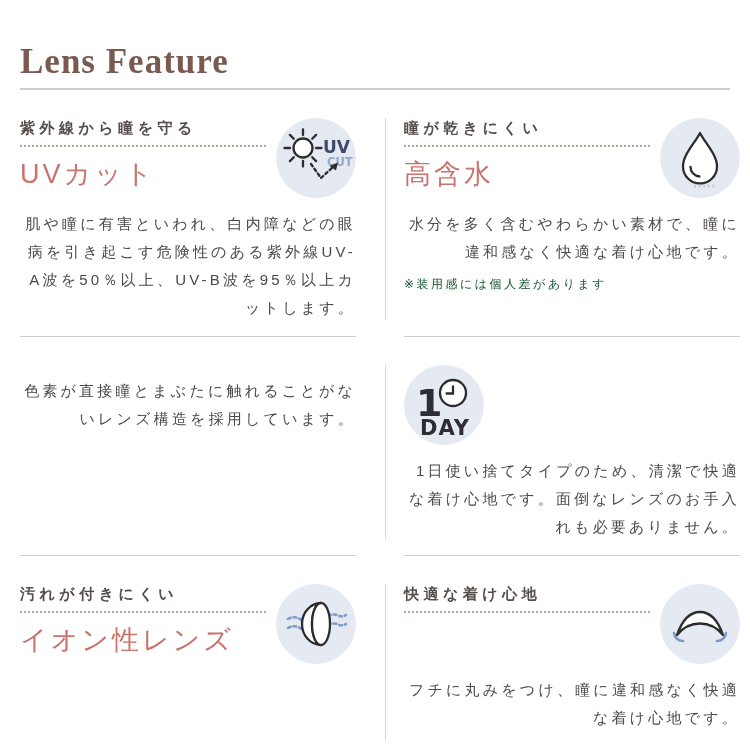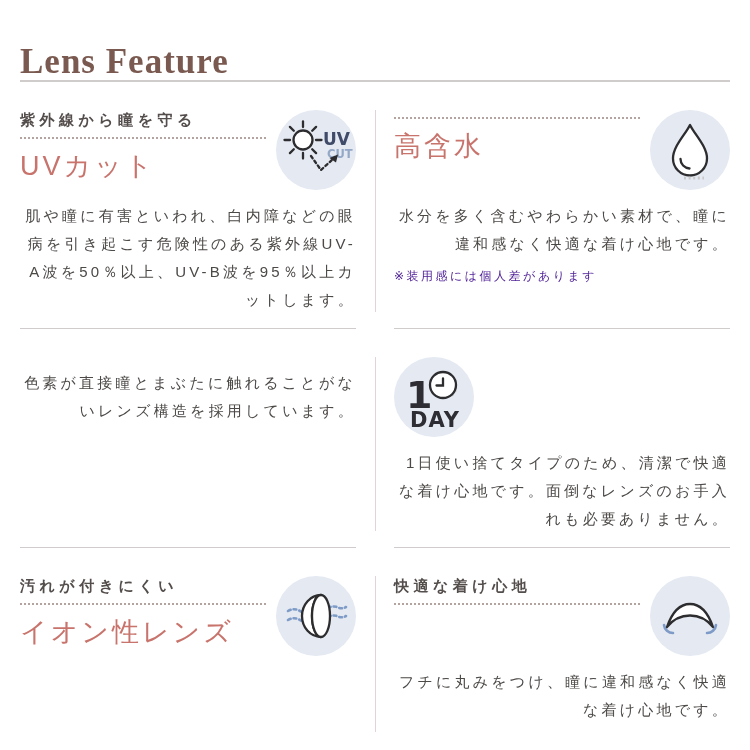--- a/index.html
+++ b/index.html
@@ -5,28 +5,28 @@
   * { margin:0; padding:0; box-sizing:border-box; }
   html,body { background:#fff; }
   .page {
     width:750px; height:750px; overflow:hidden;
     background:#fff;
     padding:0 20px;
     font-family:"Liberation Sans","DejaVu Sans",sans-serif;
     color:var(--body,#4c4947);
   }
   
-  .header { padding-top:44px; border-bottom:2px solid var(--divider,#c9c7c6); }
+  .header { padding-top:44px; border-bottom:2px solid var(--divider,#c9c7c6); padding-bottom:8px; }
   .page-title {
     font-family:"Liberation Serif","DejaVu Serif",serif;
     font-size:35px; line-height:36px; letter-spacing:1px;
     color:var(--title_brown,#7a5a50); font-weight:600;
   }
   
-  .row { display:grid; grid-template-columns:336px 336px; column-gap:38px; }
+  .row { display:grid; grid-template-columns:336px 336px; column-gap:48px; }
   .cell { position:relative; padding:28px 0 14px 0; min-height:200px; }
   .row-1 .cell { min-height:226px; }
   .row-2 .cell { min-height:209px; }
   .row-1 .cell, .row-2 .cell { border-bottom:1px solid var(--divider,#cfcccb); }
   .cell.right::before {
     content:""; position:absolute; left:-19px; top:28px; bottom:16px;
     width:1px; background:var(--column_divider,#e2d3d6);
   }
   
   .head-row { display:flex; justify-content:space-between; align-items:flex-start; }
@@ -45,21 +45,21 @@
     color:var(--accent,#c8746c); line-height:34px; white-space:nowrap;
   }
   .icon-wrap { width:80px; height:80px; flex:none; margin-top:0;text-align:center; }
   .feature-body {
     margin-top:12px;
     font-size:15px; line-height:28px; letter-spacing:3.2px;
     color:var(--body,#4c4947);
     text-align:right;
   }
   .feature-note {
-    margin-top:10px; font-size:12px; letter-spacing:2.5px; color:#4c1d95;
+    margin-top:10px; font-size:12px; letter-spacing:2.5px; color:#14532d;
   }
   .feature-note:empty { display:none; }
   
   .icon-bg      { fill:var(--icon_bg,#e4e9f2); }
   .ink-stroke   { stroke:#2d2d2f; fill:none; stroke-width:2.3; stroke-linecap:round; }
   .white-shape  { fill:#fff; stroke:#2d2d2f; stroke-width:2.3; stroke-linejoin:round; stroke-linecap:round; }
   .blue-stroke  { stroke:var(--icon_blue,#7e9bc7); fill:none; stroke-width:2.6; stroke-linecap:round; }
   .blue-fill    { fill:var(--icon_blue,#7e9bc7); }
   .ink-fill     { fill:#2d2d2f; }
   .dash         { stroke-dasharray:2.8,3; }
@@ -107,20 +107,21 @@
             </svg>
           </div>
         </div>
         <p class="feature-body">肌や瞳に有害といわれ、白内障などの眼病を引き起こす危険性のある紫外線UV-A波を50％以上、UV-B波を95％以上カットします。</p>
 
       </div>
 
       <div class="cell right">
         <div class="head-row">
           <div class="head-text">
+            <div class="feature-heading">瞳が乾きにくい</div>
             <div class="dotted-rule"></div>
             <div class="feature-title">高含水</div>
           </div>
           <div class="icon-wrap">
             <svg viewBox="0 0 80 80" width="80" height="80">
               <circle class="icon-bg" cx="40" cy="40" r="40"></circle>
               <path class="white-shape" d="M40,15 C35,25 23,36.5 23,48.5 a17,17 0 0 0 34,0 C57,36.5 45,25 40,15 Z"></path>
               <path class="ink-stroke" stroke-width="2" d="M30.5,49 a9.5,9.5 0 0 0 9,9.5"></path>
               <path class="shadow-dots" d="M34,68 h20"></path>
             </svg>

